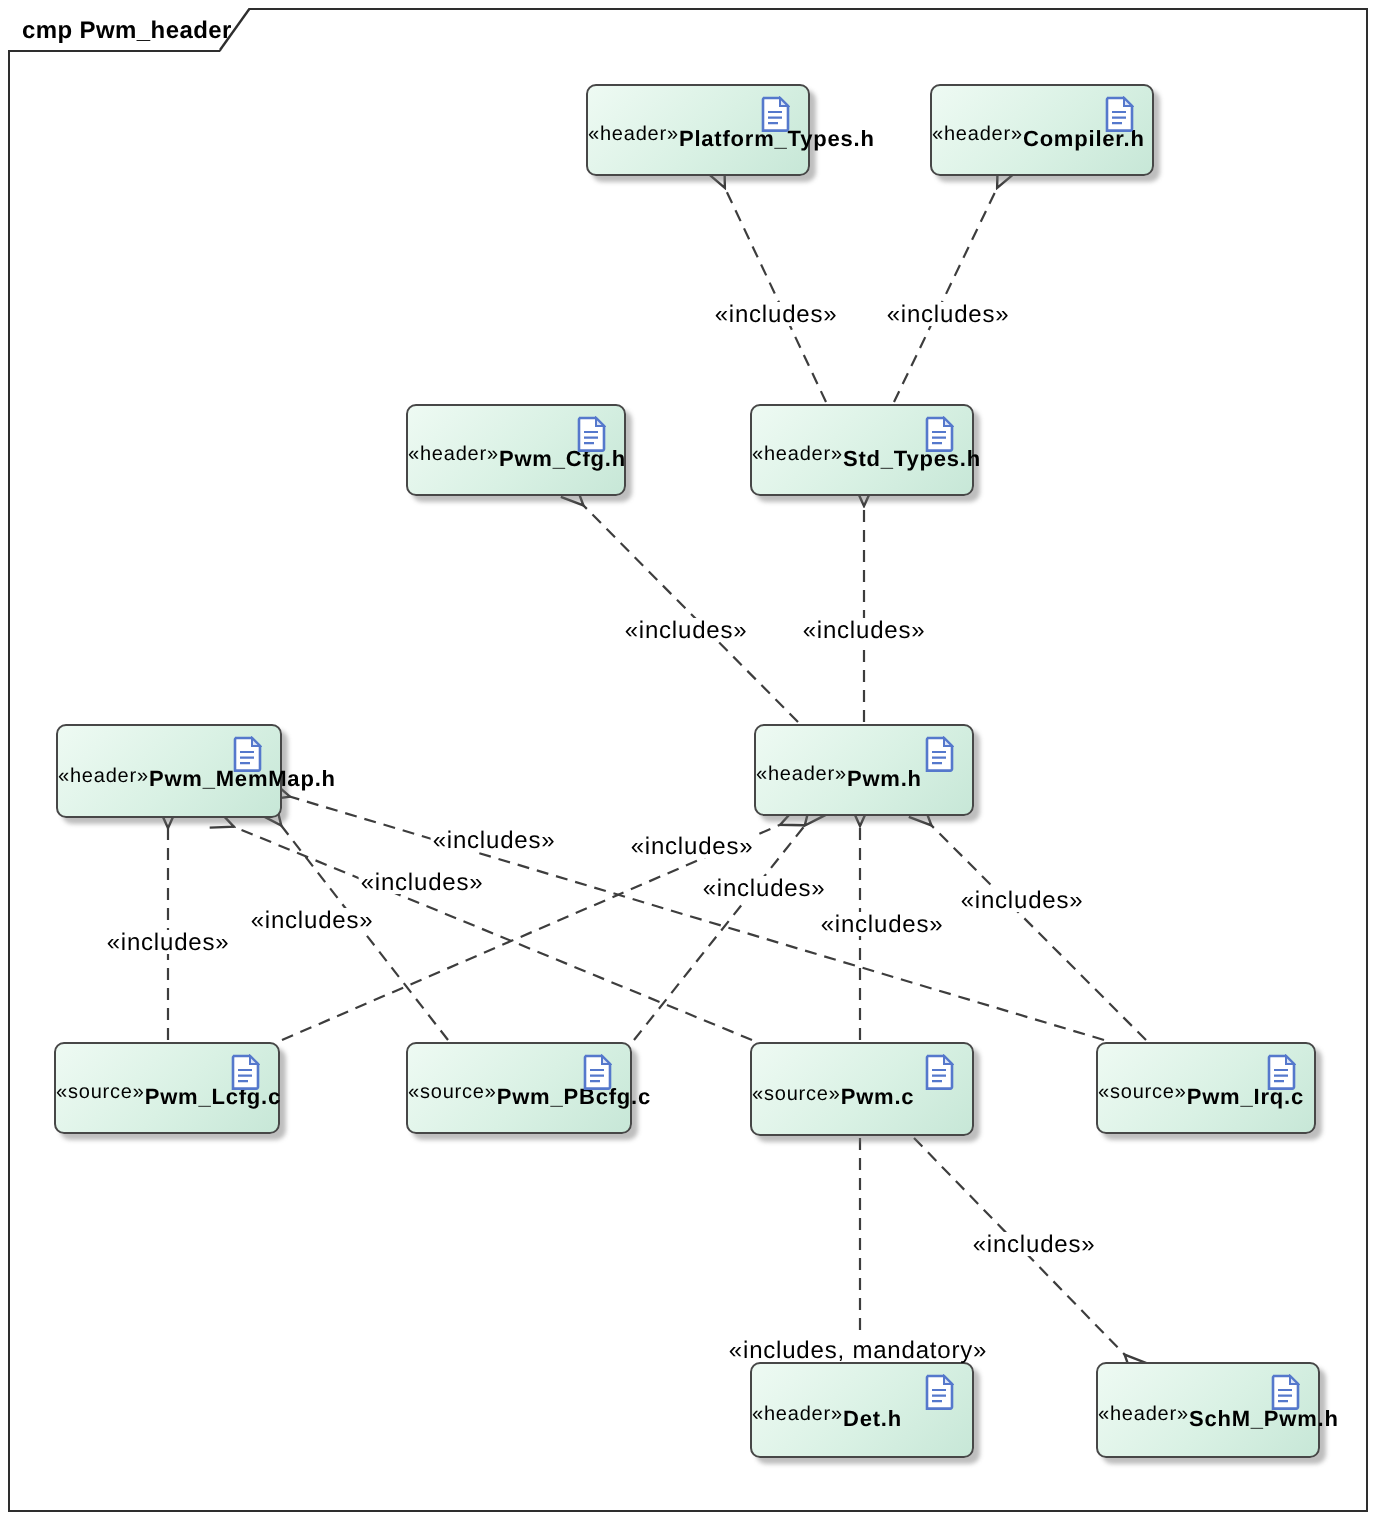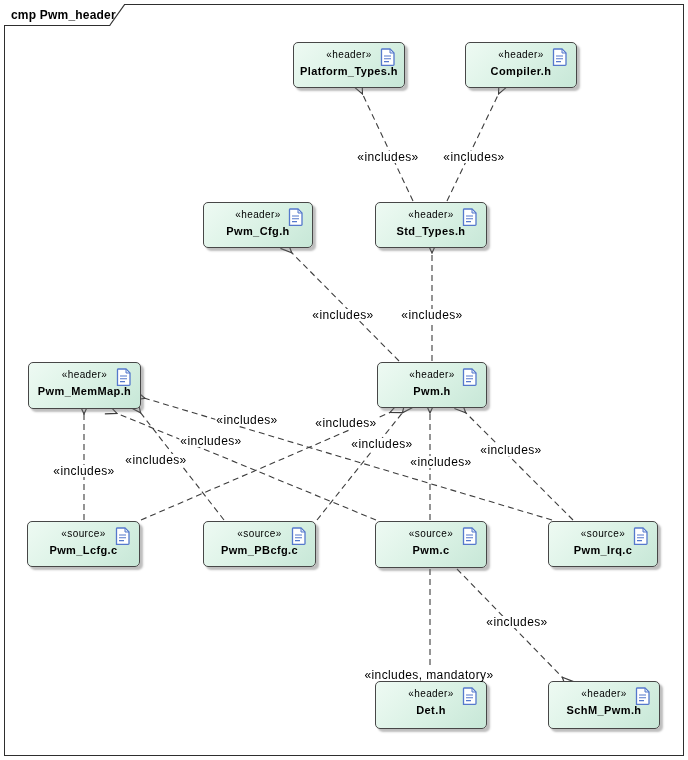--- a/index.html
+++ b/index.html
@@ -11,21 +11,21 @@
   .frame-tab{position:absolute;left:4px;top:4px;width:122px;height:22px;
     background:#ffffff;border-bottom:1px solid #2e2e2e;border-right:1px solid #2e2e2e;
     clip-path:polygon(0 0,121px 0,106px 22px,0 22px);
     display:flex;align-items:center;padding-left:7px;box-sizing:border-box;}
   .frame-tab-edge{position:absolute;left:4px;top:4px;width:122px;height:22px;pointer-events:none;}
   .frame-title{font-size:12px;font-weight:bold;color:#000;letter-spacing:.2px;white-space:nowrap;}
   
   .node{position:absolute;border:1px solid #474747;border-radius:5px;
     background:linear-gradient(135deg,#eefaf3 0%,#d9f1e4 55%,#c7e7d7 100%);
     box-shadow:3px 3px 2px rgba(110,110,110,.45);
-    display:flex;flex-direction:column;align-items:center;justify-content:flex-start;
+    display:flex;flex-direction:row;align-items:center;justify-content:flex-start;
     box-sizing:border-box;padding-top:6px;}
   .node .stereo{font-size:10px;color:#000;letter-spacing:.4px;line-height:12px;}
   .node .nname{font-size:11px;font-weight:bold;color:#000;letter-spacing:.4px;line-height:14px;margin-top:3px;text-align:right;}
   .doc-icon{position:absolute;top:5px;right:9px;width:15px;height:18px;}
   
   #edges-svg{position:absolute;left:0;top:0;width:688px;height:760px;pointer-events:none;}
   .edge-label{position:absolute;transform:translate(-50%,-50%);font-size:12px;color:#000;
     letter-spacing:.4px;background:#ffffff;padding:0 1px;white-space:nowrap;line-height:12px;}
 </style>
 </head>

